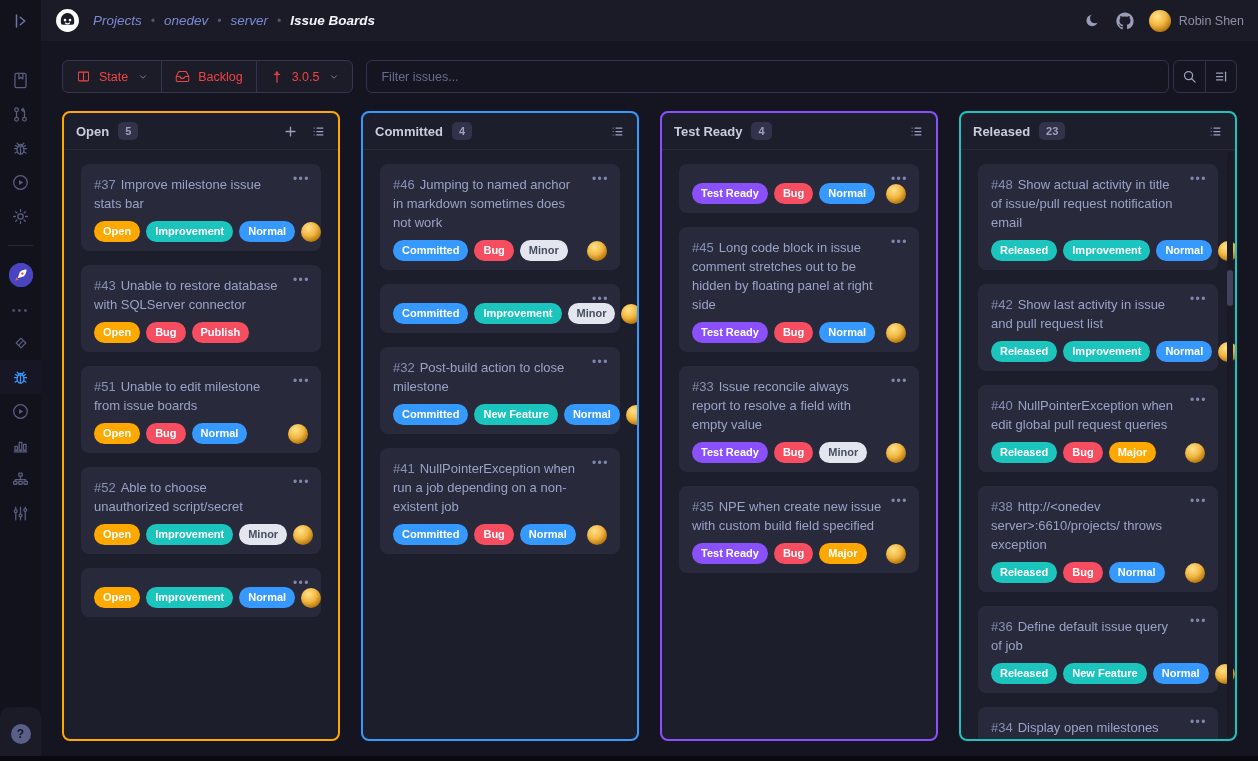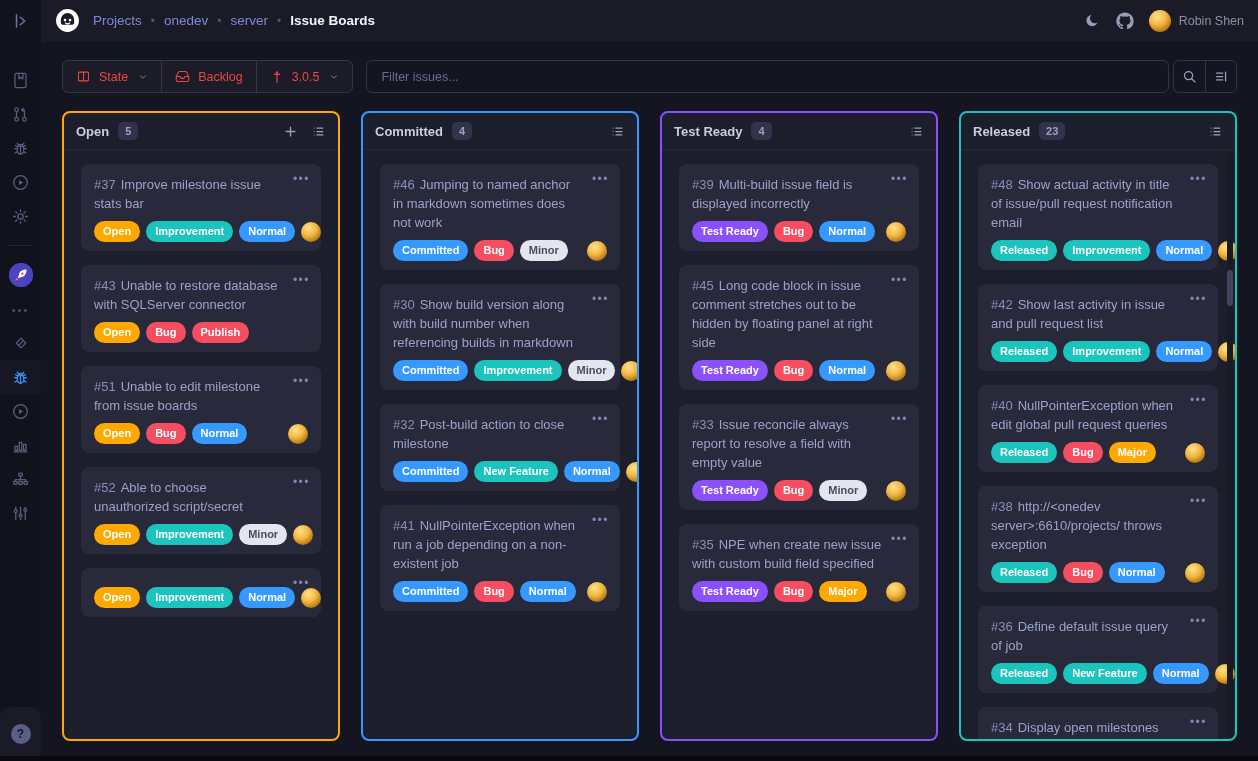--- a/index.html
+++ b/index.html
@@ -32,21 +32,21 @@
     width:20px; height:20px; border-radius:50%; background:#5a5f87; color:#14141f;
     font-size:12px; font-weight:bold; display:flex; align-items:center; justify-content:center; cursor:pointer;
   }
 
   
   .navbar {
     position:absolute; left:41px; right:0; top:0; height:41px; background:#1b1b28;
     display:flex; align-items:center; padding:0 14px; z-index:5;
   }
   .logo { margin-right:13px; cursor:pointer; }
-  .crumbs { display:flex; align-items:center; font-size:13.5px; }
+  .crumbs { display:flex; align-items:center; font-size:13.5px;font-style:italic; }
   .crumb-link { color:#7d89d4; cursor:pointer; }
   .crumb-current { color:#f3f4fa; font-weight:600; }
   .crumb-sep { color:#50546f; margin:0 9px; font-size:12px; }
   .nav-right { margin-left:auto; display:flex; align-items:center; gap:15px; }
   .nav-icon { color:#9a9db8; cursor:pointer; }
   .user { display:flex; align-items:center; gap:8px; cursor:pointer; }
   .avatar {
     border-radius:50%;
     background:radial-gradient(circle at 38% 30%, #ffe28a 0%, #f2b742 42%, #bb7d14 72%, #6e4604 100%);
     flex:0 0 auto;
@@ -450,21 +450,20 @@
     <span class="card-menu">•••</span>
     <div class="tag-row">
       <span class="tag" style="background: rgb(54, 153, 255); color: rgb(255, 255, 255);">Committed</span>
               <span class="tag" style="background: rgb(246, 78, 96); color: rgb(255, 255, 255);">Bug</span>
               <span class="tag" style="background: rgb(228, 230, 239); color: rgb(70, 78, 95);">Minor</span>
               <span class="avatar small"></span>
     </div>
   </div>
 
   <div class="card">
-    <div class="card-title"><span class="cid">#30</span><span class="ctitle">Show build version along with build number when referencing builds in markdown</span></div>
     <span class="card-menu">•••</span>
     <div class="tag-row">
       <span class="tag" style="background: rgb(54, 153, 255); color: rgb(255, 255, 255);">Committed</span>
               <span class="tag" style="background: rgb(27, 197, 189); color: rgb(255, 255, 255);">Improvement</span>
               <span class="tag" style="background: rgb(228, 230, 239); color: rgb(70, 78, 95);">Minor</span>
               <span class="avatar small"></span>
     </div>
   </div>
 
   <div class="card">
@@ -503,21 +502,20 @@
                 <circle cx="5" cy="6.5" r="0.9" fill="currentColor" stroke="none"></circle>
                 <circle cx="5" cy="12" r="0.9" fill="currentColor" stroke="none"></circle>
                 <circle cx="5" cy="17.5" r="0.9" fill="currentColor" stroke="none"></circle>
                 <path d="M9.5 6.5H19M9.5 12H19M9.5 17.5H19"></path>
               </svg>
         </span>
       </span>
     </div>
     <div class="col-body">
   <div class="card">
-    <div class="card-title"><span class="cid">#39</span><span class="ctitle">Multi-build issue field is displayed incorrectly</span></div>
     <span class="card-menu">•••</span>
     <div class="tag-row">
       <span class="tag" style="background: rgb(137, 80, 252); color: rgb(255, 255, 255);">Test Ready</span>
               <span class="tag" style="background: rgb(246, 78, 96); color: rgb(255, 255, 255);">Bug</span>
               <span class="tag" style="background: rgb(54, 153, 255); color: rgb(255, 255, 255);">Normal</span>
               <span class="avatar small"></span>
     </div>
   </div>
 
   <div class="card">

